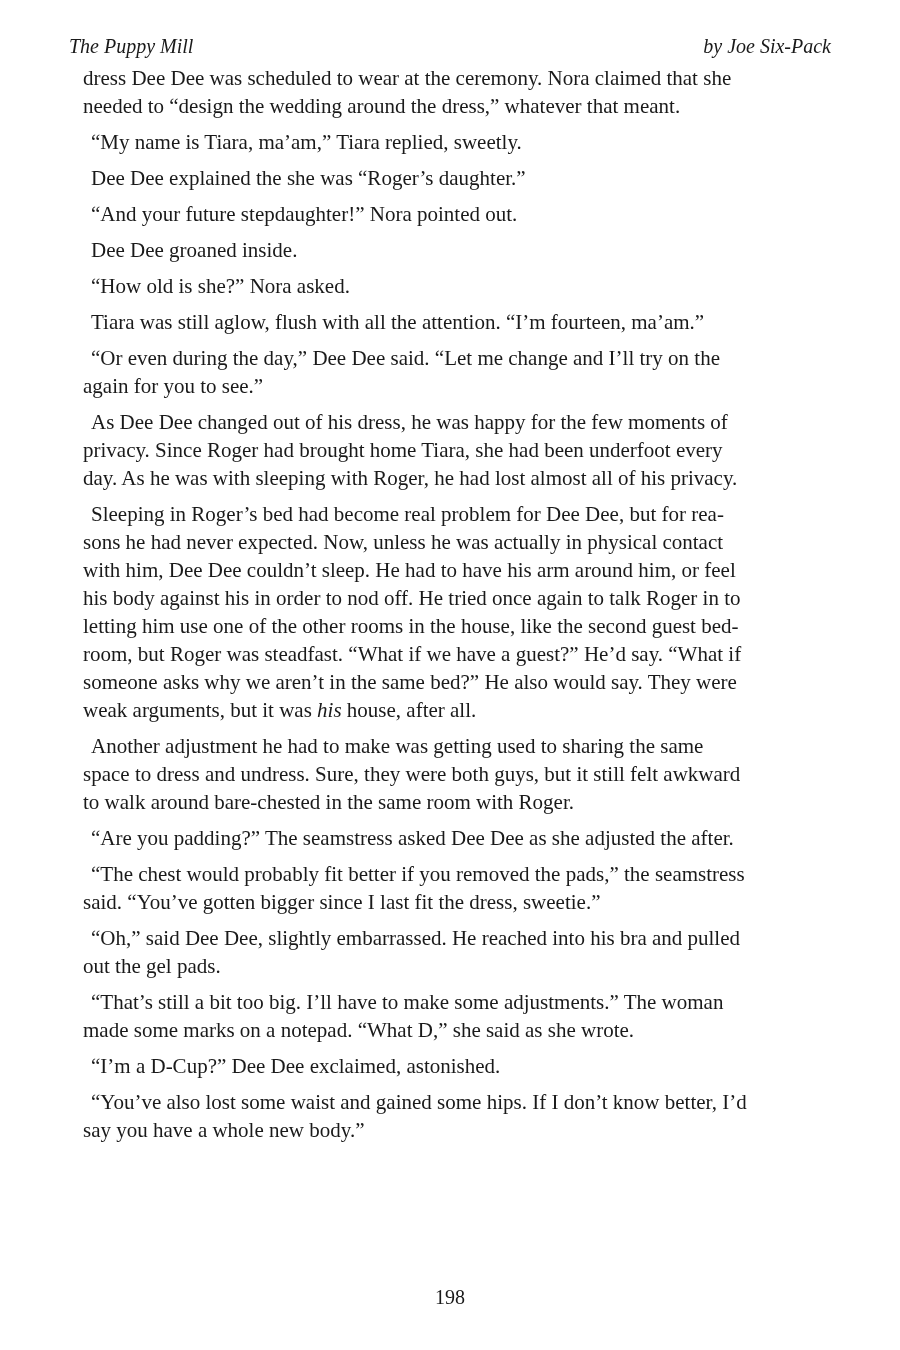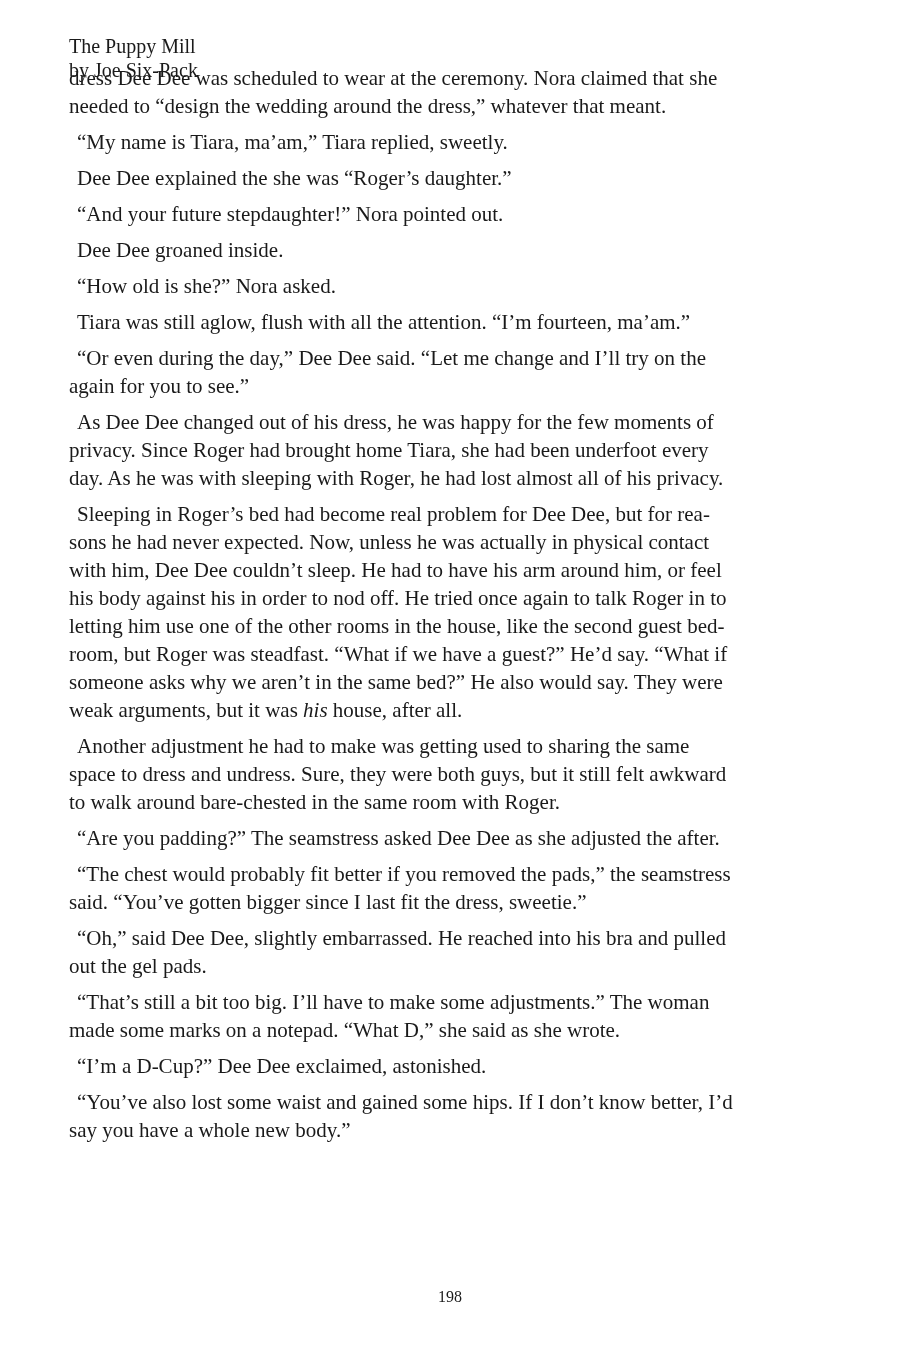--- a/index.html
+++ b/index.html
@@ -16,51 +16,51 @@
     font-family: "Liberation Serif", "DejaVu Serif", serif;
     overflow: hidden;
   }
   .page-header {
     position: absolute;
     left: 69px;
     top: 34px;
     width: 762px;
     display: flex;
     justify-content: space-between;
+    font-style: italic;
     font-size: 20px;
     line-height: 24px;
-    flex-direction: column;
   }
   .page-body {
     position: absolute;
     left: 69px;
     top: 64px;
     width: 790px;
     font-size: 21px;
     line-height: 28px;
   }
   .para {
-    margin: 8px 0 0 0;
+    margin: 8px 0 0 14px;
   }
   .para:first-child {
     margin-top: 0;
   }
   .para.indent {
     text-indent: 8px;
   }
   .line {
     white-space: pre;
   }
   .page-footer {
     position: absolute;
     left: 0;
     top: 1283px;
     width: 900px;
     text-align: center;
-    font-size: 16px;
+    font-size: 20px;
     line-height: 28px;
   }
 </style>
 </head>
 <body>
 
 <div class="page">
   <div class="page-header">
     <span class="running-title">The Puppy Mill</span>
     <span class="running-author">by Joe Six-Pack</span>

